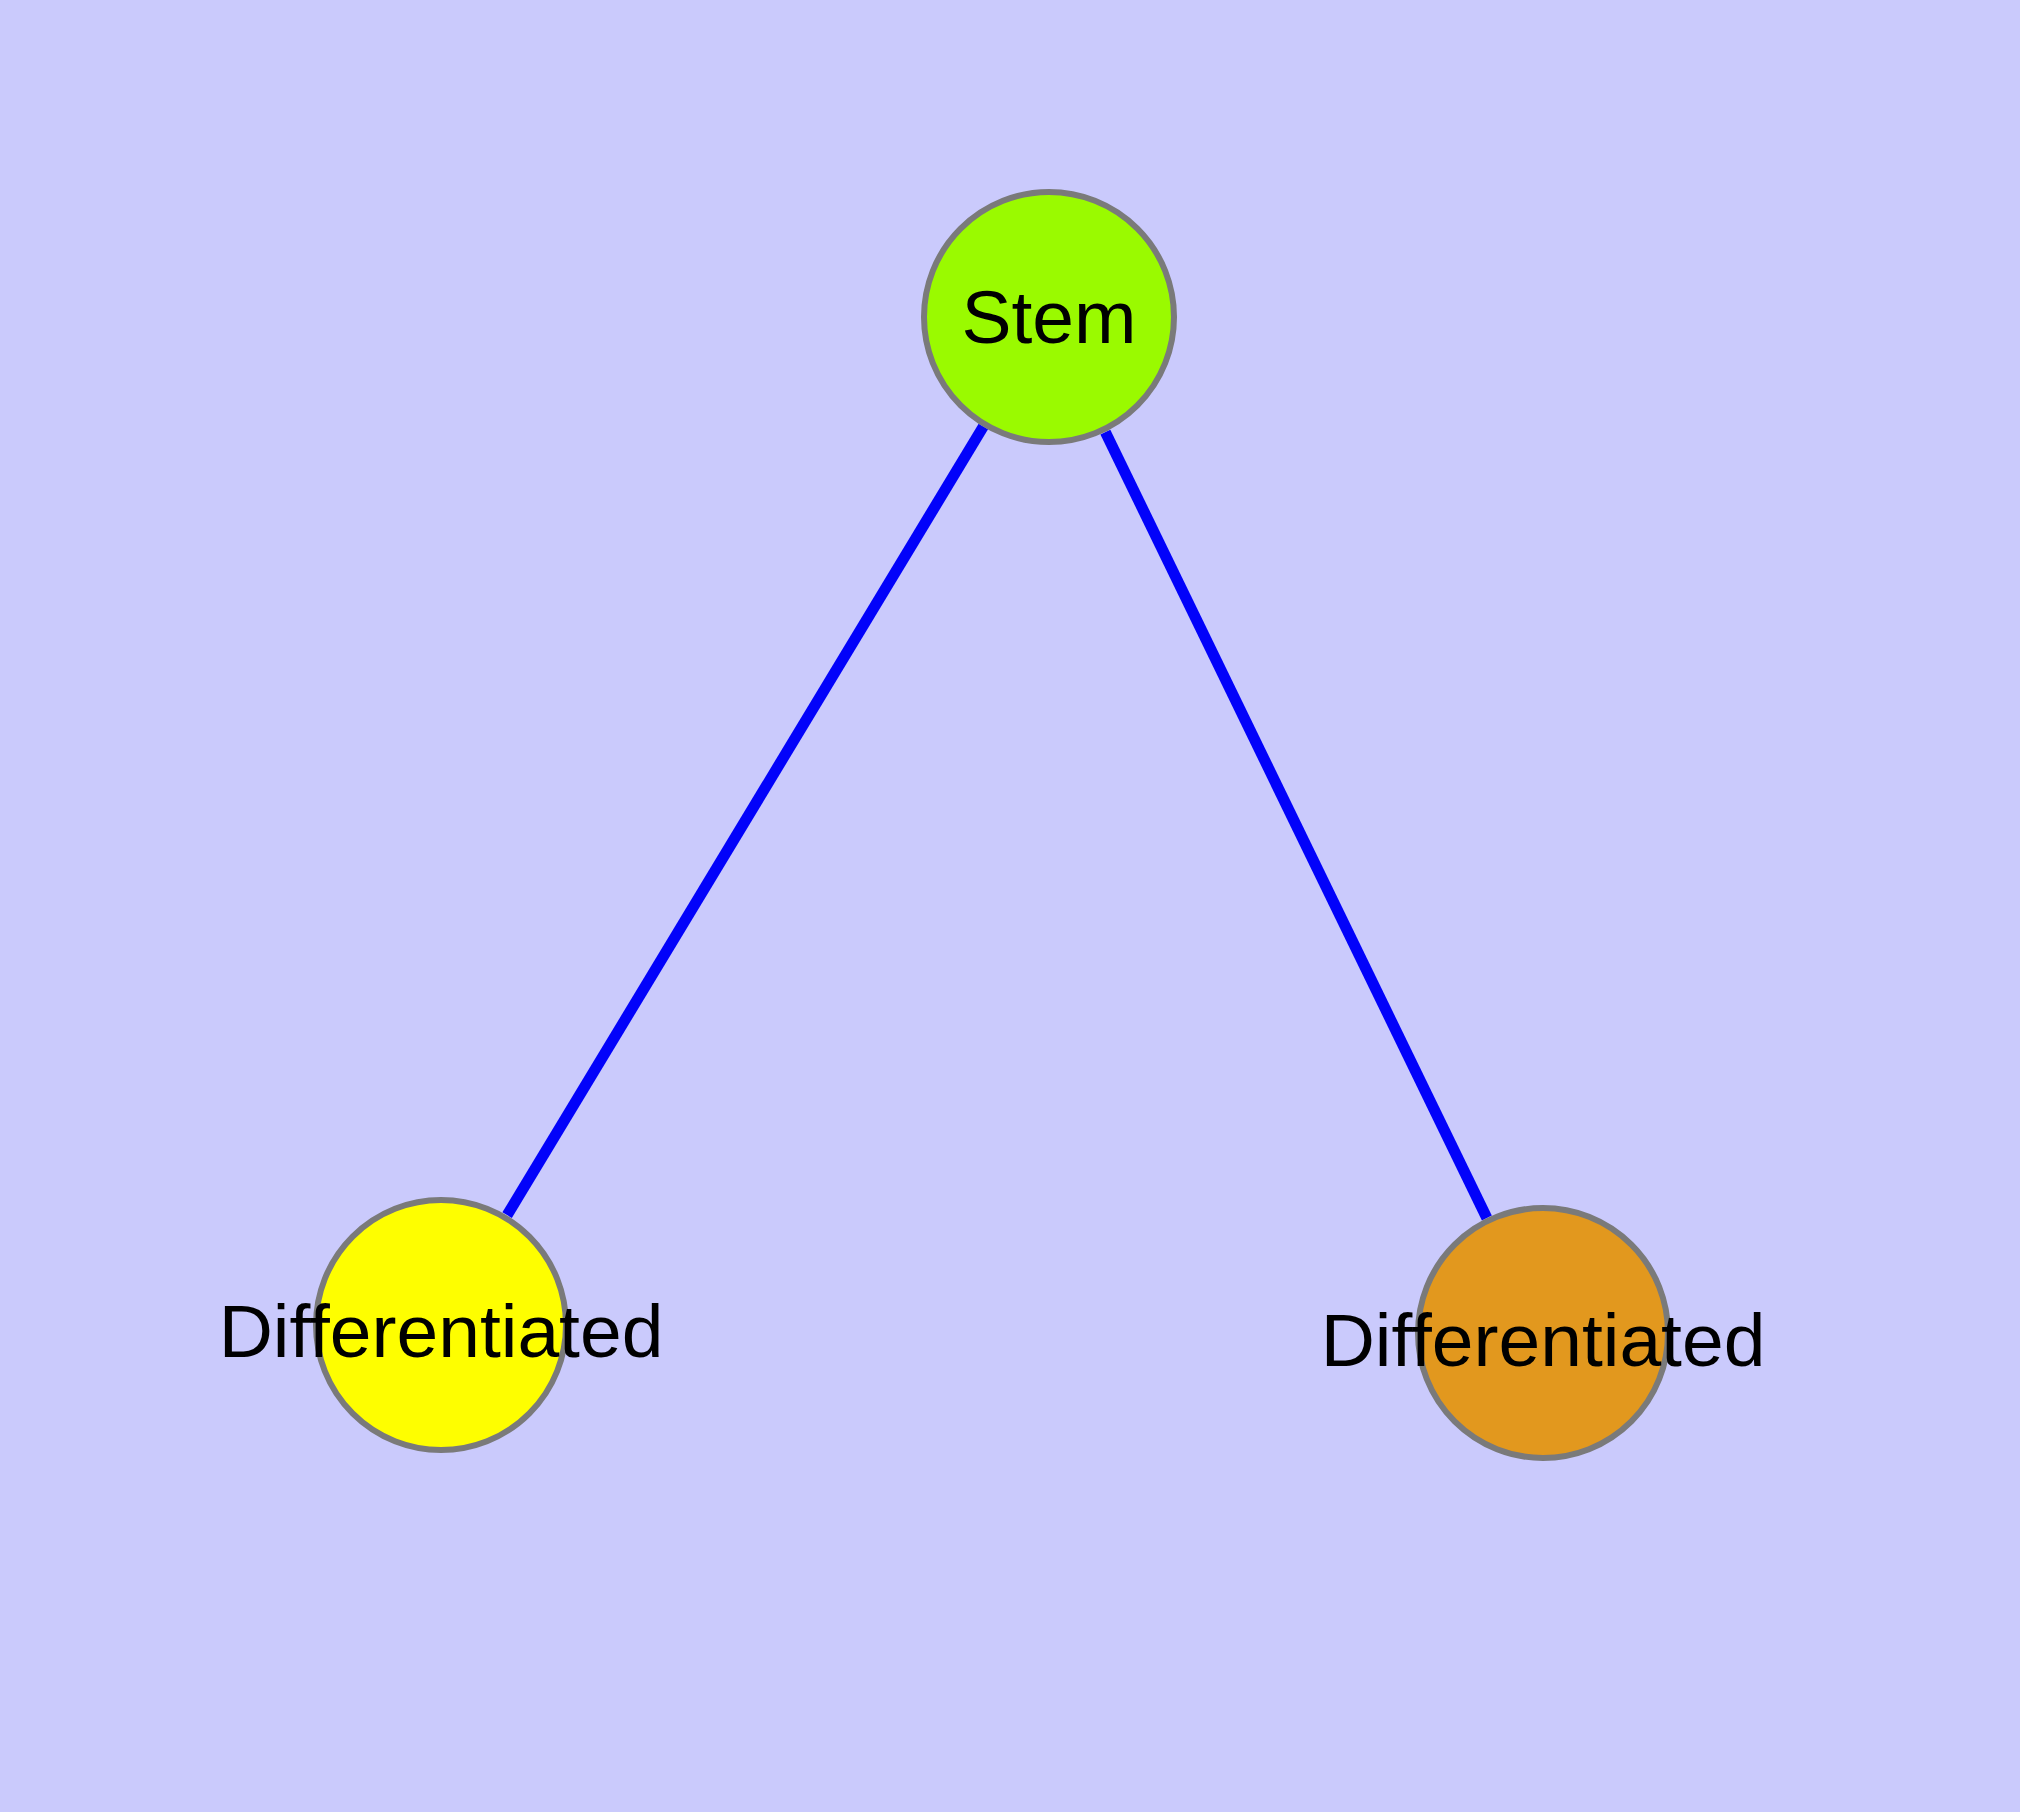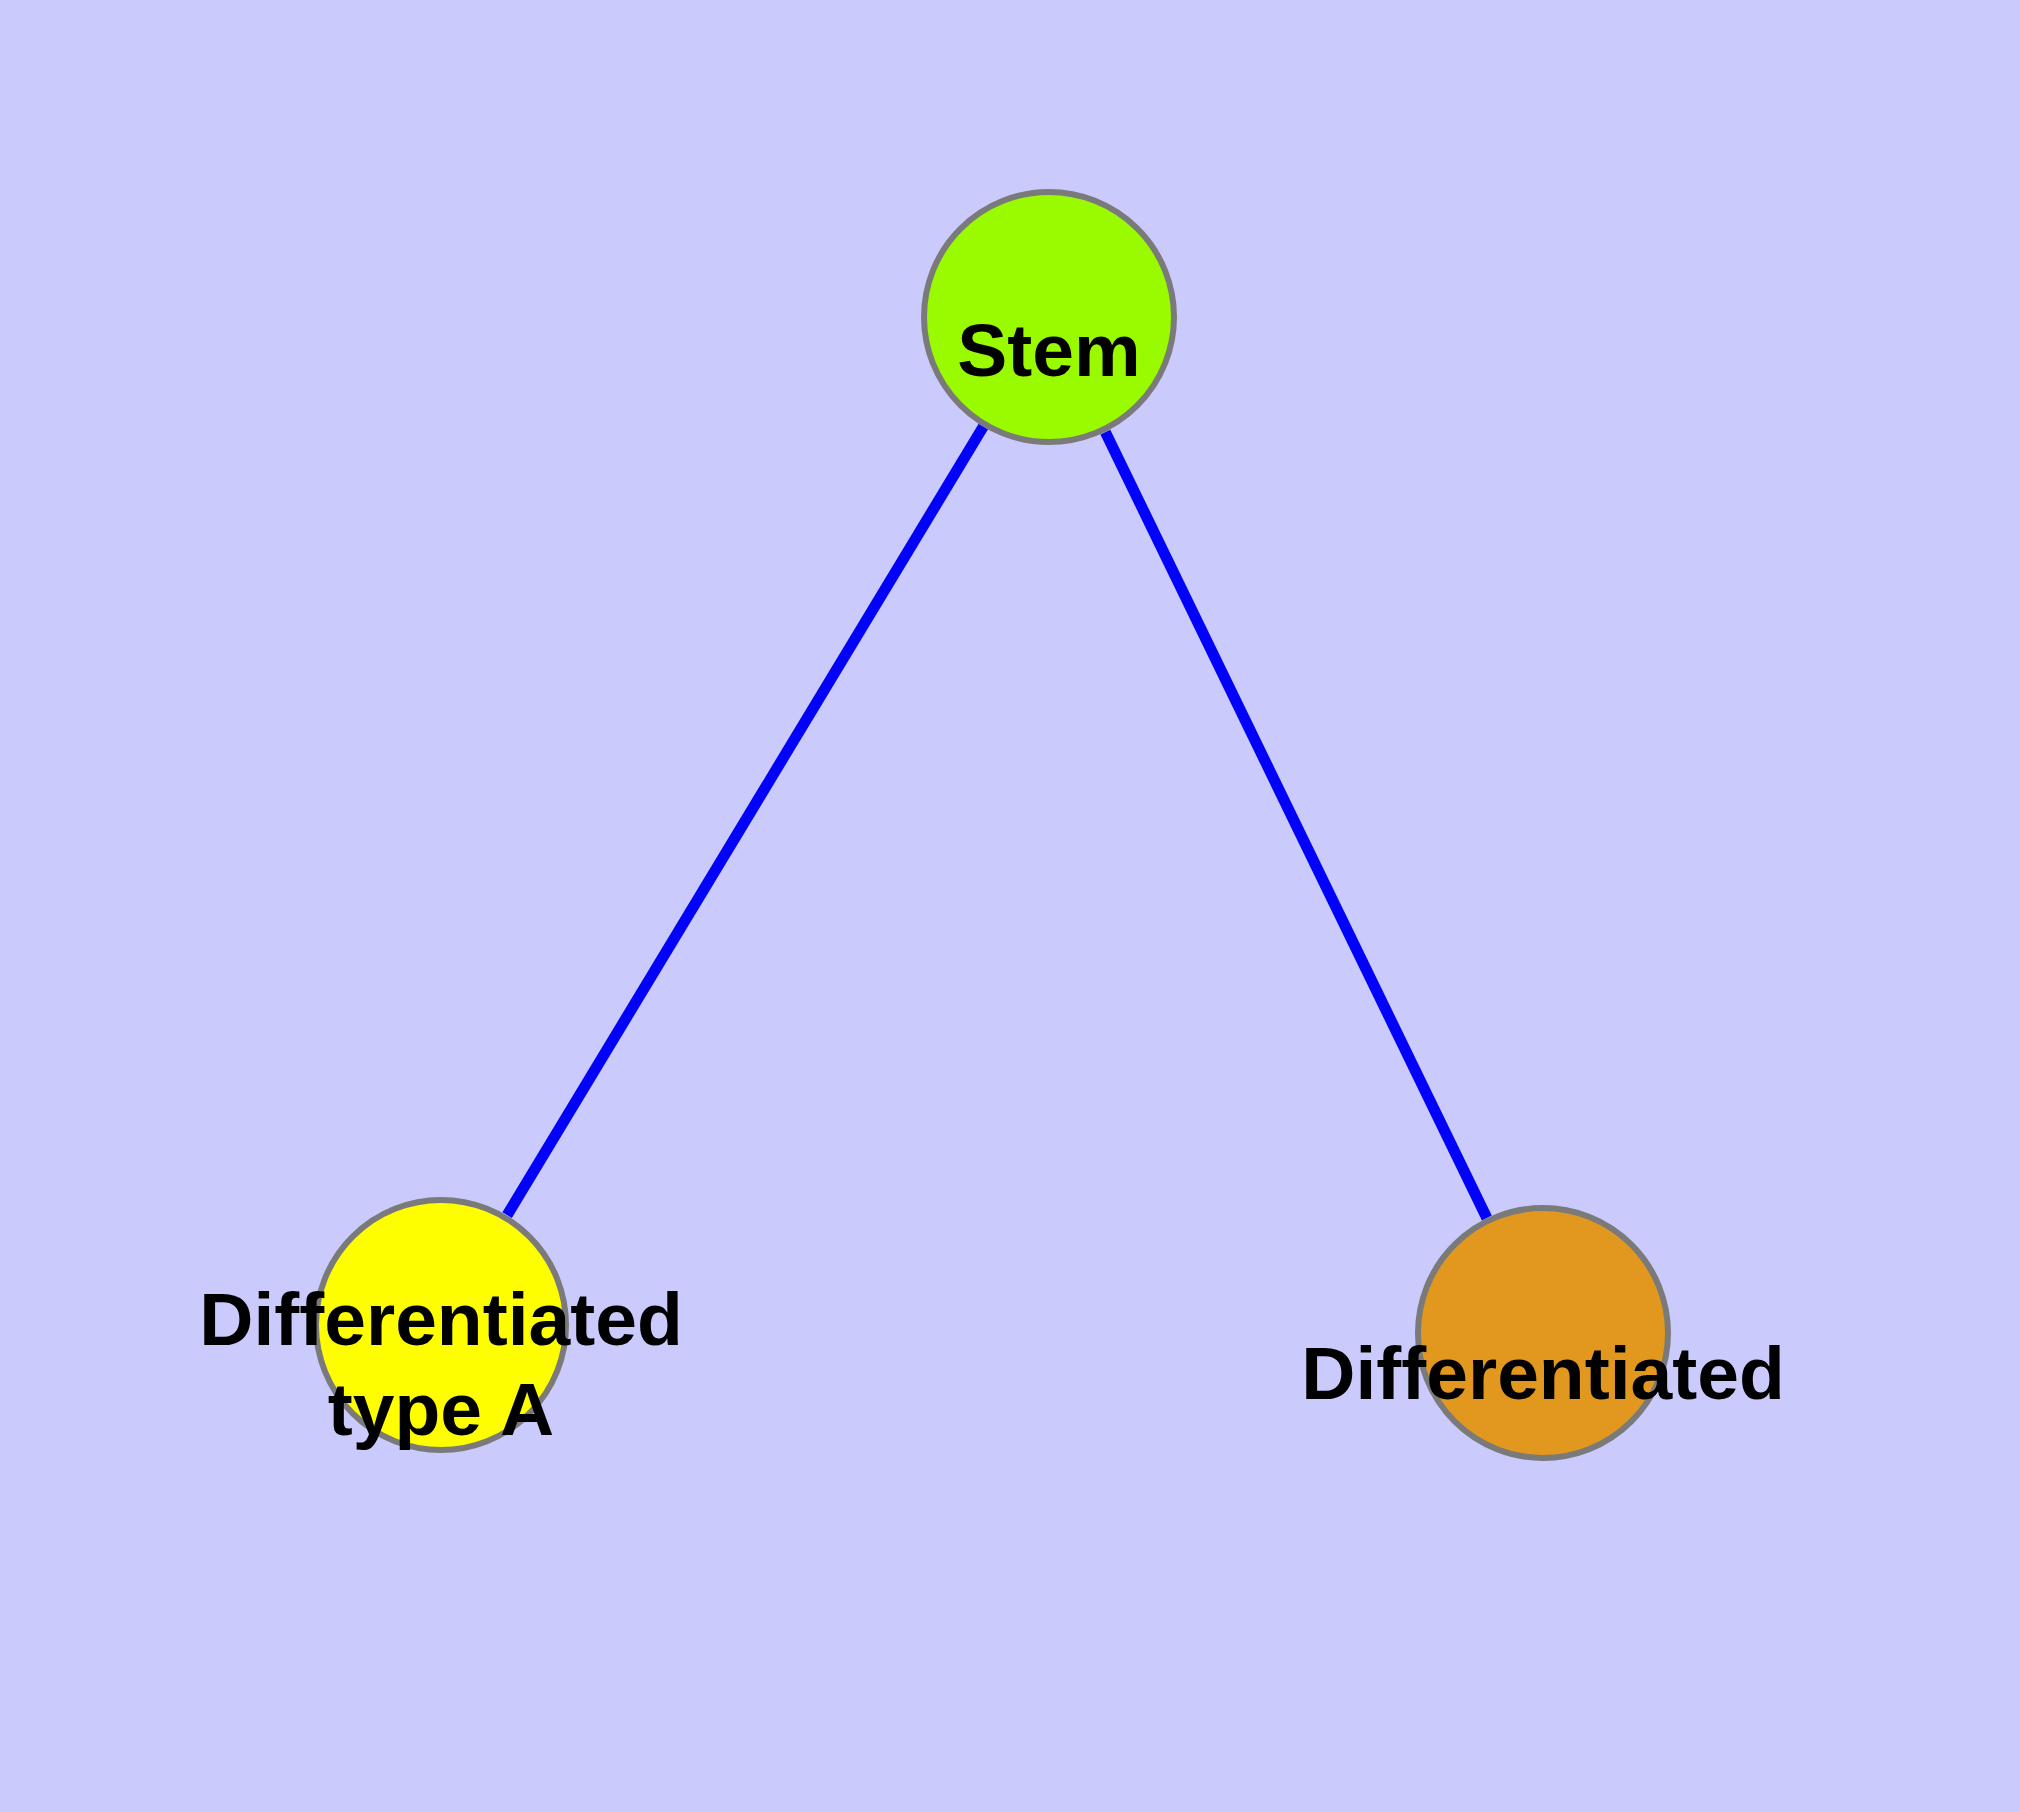--- a/index.html
+++ b/index.html
@@ -23,26 +23,24 @@
   }
   .node {
     position: absolute;
     box-sizing: border-box;
     border-style: solid;
     border-radius: 50%;
   }
   .node-label {
     position: absolute;
     transform: translate(-50%, -50%);
-    text-align: center;
-    font-weight: bold;
+    font-weight: normal;
     font-size: 75px;
     line-height: 90px;
     white-space: nowrap;
-    margin-top: 33px;
   }
   .label-line {
     display: block;
   }
 </style>
 </head>
 <body>
 
 <div class="stage" style="background: rgb(202, 202, 252);">
 
@@ -54,21 +52,20 @@
   <div class="node" style="left: 921px; top: 189px; width: 256px; height: 256px; background: rgb(154, 250, 0); border-color: rgb(122, 122, 122); border-width: 6px;"></div>
   <div class="node" style="left: 313px; top: 1197px; width: 256px; height: 256px; background: rgb(254, 254, 0); border-color: rgb(122, 122, 122); border-width: 6px;"></div>
   <div class="node" style="left: 1415px; top: 1205px; width: 256px; height: 256px; background: rgb(226, 152, 30); border-color: rgb(122, 122, 122); border-width: 6px;"></div>
 
   <div class="node-label" style="left: 1049px; top: 317px; color: rgb(0, 0, 0);">
     <span class="label-line">Stem</span>
   </div>
 
   <div class="node-label" style="left: 441px; top: 1331px; color: rgb(0, 0, 0);">
     <span class="label-line">Differentiated</span>
-    <span class="label-line">type A</span>
   </div>
 
   <div class="node-label" style="left: 1543px; top: 1340px; color: rgb(0, 0, 0);">
     <span class="label-line">Differentiated</span>
   </div>
 
 </div>
 
 
 </body></html>

